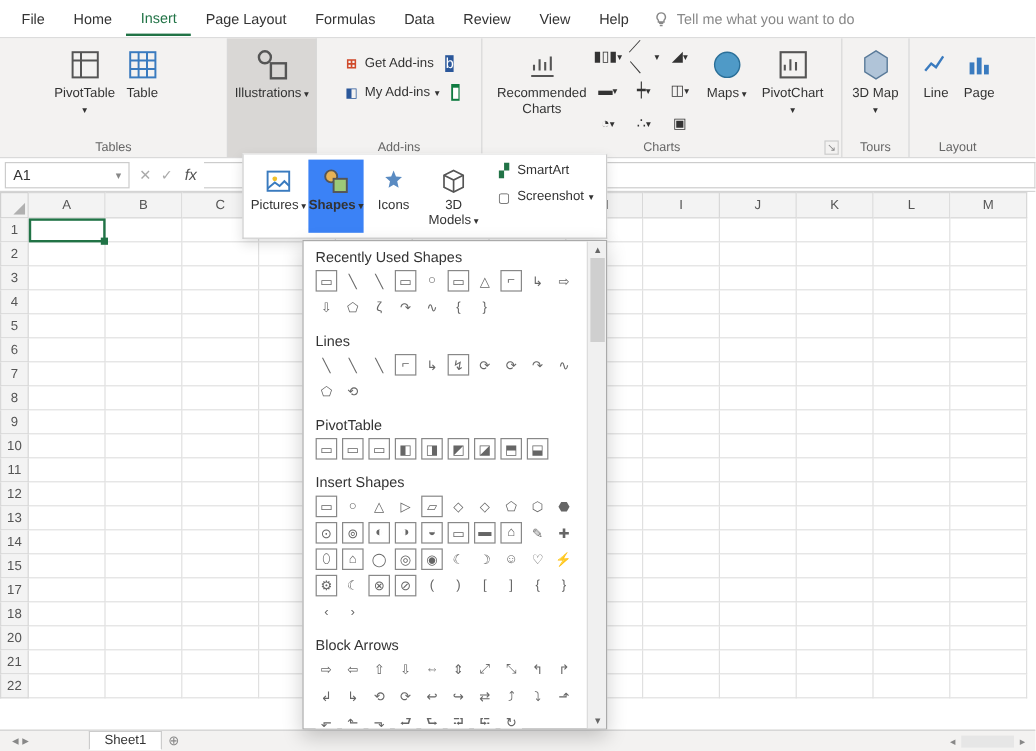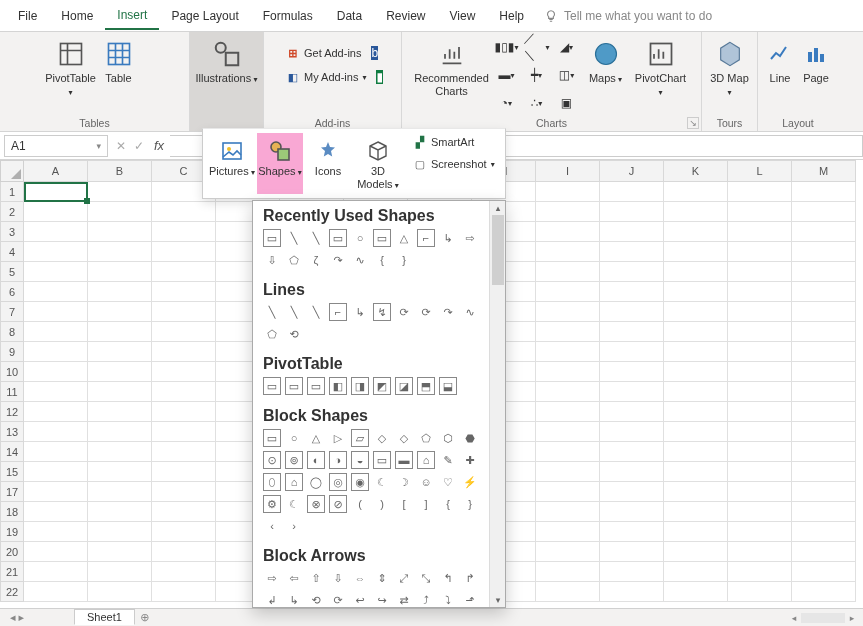--- a/index.html
+++ b/index.html
@@ -58,33 +58,33 @@
     .st-nav { width: 34px; display: flex; justify-content: center; gap: 2px; color: #888;}
     .st-tab { padding: 1px 12px; background: #fff; border: 1px solid #ccc; border-bottom-color: #fff; margin-top: -1px;}
     .st-add { width: 20px; text-align: center; color: #888; cursor: pointer; }
     .st-scroll { position: absolute; right: 4px; bottom: 1px; width: 72px; height: 14px; display: flex; align-items: center; }
     .st-scroll .bar { flex: 1; height: 10px; background: #e6e6e6; }
     .st-scroll .arrow { width: 14px; text-align: center; color: #888; font-size: 9px; }
 
     
     .illus-flyout { position: absolute; top: 128px; left: 202px; display: flex; background: #fff; border: 1px solid #ccc; border-top-color: #e8e8e8; box-shadow: 0 4px 10px rgba(0,0,0,0.12); padding: 4px 6px; z-index: 5; gap: 2px; }
     .illus-mini { display: flex; flex-direction: column; align-items: center; width: 46px; padding: 4px 0; cursor: pointer; }
-    .illus-mini.sel { background: #f9a8d4; }
+    .illus-mini.sel { background: #3b82f6; font-weight: bold; }
     .illus-mini .icon24 { width: 28px; height: 28px; display:flex; align-items:center; justify-content:center; }
     .illus-mini .lbl { font-size: 11px; text-align: center; line-height: 1.15;}
     .illus-side { display: flex; flex-direction: column; gap: 4px; margin-left: 4px; }
 
     
     .shapes-pop { position: absolute; top: 200px; left: 252px; width: 254px; background: #fff; border: 1px solid #aaa; box-shadow: 0 6px 16px rgba(0,0,0,0.2); z-index: 6; max-height: 408px; overflow: hidden; }
     .shapes-pop .scrollbar { position: absolute; top: 0; right: 0; width: 16px; bottom: 0; background: #f0f0f0; border-left: 1px solid #dcdcdc; }
     .shapes-pop .scrollbar .thumb { position: absolute; left: 2px; width: 12px; top: 14px; height: 70px; background: #cfcfcf; }
     .shapes-pop .scrollbar .arrow { position: absolute; left: 0; width: 16px; height: 14px; display:flex; align-items:center; justify-content:center; font-size:9px; color:#666; background:#f0f0f0;}
     .shapes-pop .scrollbar .up { top: 0; }
     .shapes-pop .scrollbar .down { bottom: 0; }
-    .shape-group-title { font-weight: 700; padding: 6px 10px 4px; font-size: 16px; color: #333; }
+    .shape-group-title { font-weight: 400; padding: 6px 10px 4px; font-size: 12px; color: #333; }
     .shape-grid { display: flex; flex-wrap: wrap; padding: 0 10px 6px; gap: 4px; }
     .shape-item { width: 18px; height: 18px; border: 1px solid #888; display:flex; align-items:center; justify-content:center; font-size: 11px; color:#666; cursor:pointer; background:#fff; position:relative;}
   </style>
 </head>
 <body>
 
 <div class="menubar">
   <div class="menubar-item">File</div>
   <div class="menubar-item">Home</div>
   <div class="menubar-item active">Insert</div>
@@ -533,36 +533,20 @@
         <div class="cell"></div>
         <div class="cell"></div>
         <div class="cell"></div>
         <div class="cell"></div>
         <div class="cell"></div>
         <div class="cell"></div>
         <div class="cell"></div>
       </div>
       <div class="row">
         <div class="rowhead">18</div>
-        <div class="cell"></div>
-        <div class="cell"></div>
-        <div class="cell"></div>
-        <div class="cell"></div>
-        <div class="cell"></div>
-        <div class="cell"></div>
-        <div class="cell"></div>
-        <div class="cell"></div>
-        <div class="cell"></div>
-        <div class="cell"></div>
-        <div class="cell"></div>
-        <div class="cell"></div>
-        <div class="cell"></div>
-      </div>
-      <div class="row">
-        <div class="rowhead">19</div>
         <div class="cell"></div>
         <div class="cell"></div>
         <div class="cell"></div>
         <div class="cell"></div>
         <div class="cell"></div>
         <div class="cell"></div>
         <div class="cell"></div>
         <div class="cell"></div>
         <div class="cell"></div>
         <div class="cell"></div>
@@ -725,21 +709,21 @@
         <div class="shape-item">▭</div>
         <div class="shape-item">▭</div>
         <div class="shape-item">▭</div>
         <div class="shape-item">◧</div>
         <div class="shape-item">◨</div>
         <div class="shape-item">◩</div>
         <div class="shape-item">◪</div>
         <div class="shape-item">⬒</div>
         <div class="shape-item">⬓</div>
       </div>
-      <div class="shape-group-title">Block Shapes</div>
+      <div class="shape-group-title">Insert Shapes</div>
       <div class="shape-grid">
         <div class="shape-item">▭</div>
         <div class="shape-item" style="border: none;">○</div>
         <div class="shape-item" style="border: none;">△</div>
         <div class="shape-item" style="border: none;">▷</div>
         <div class="shape-item">▱</div>
         <div class="shape-item" style="border: none;">◇</div>
         <div class="shape-item" style="border: none;">◇</div>
         <div class="shape-item" style="border: none;">⬠</div>
         <div class="shape-item" style="border: none;">⬡</div>

